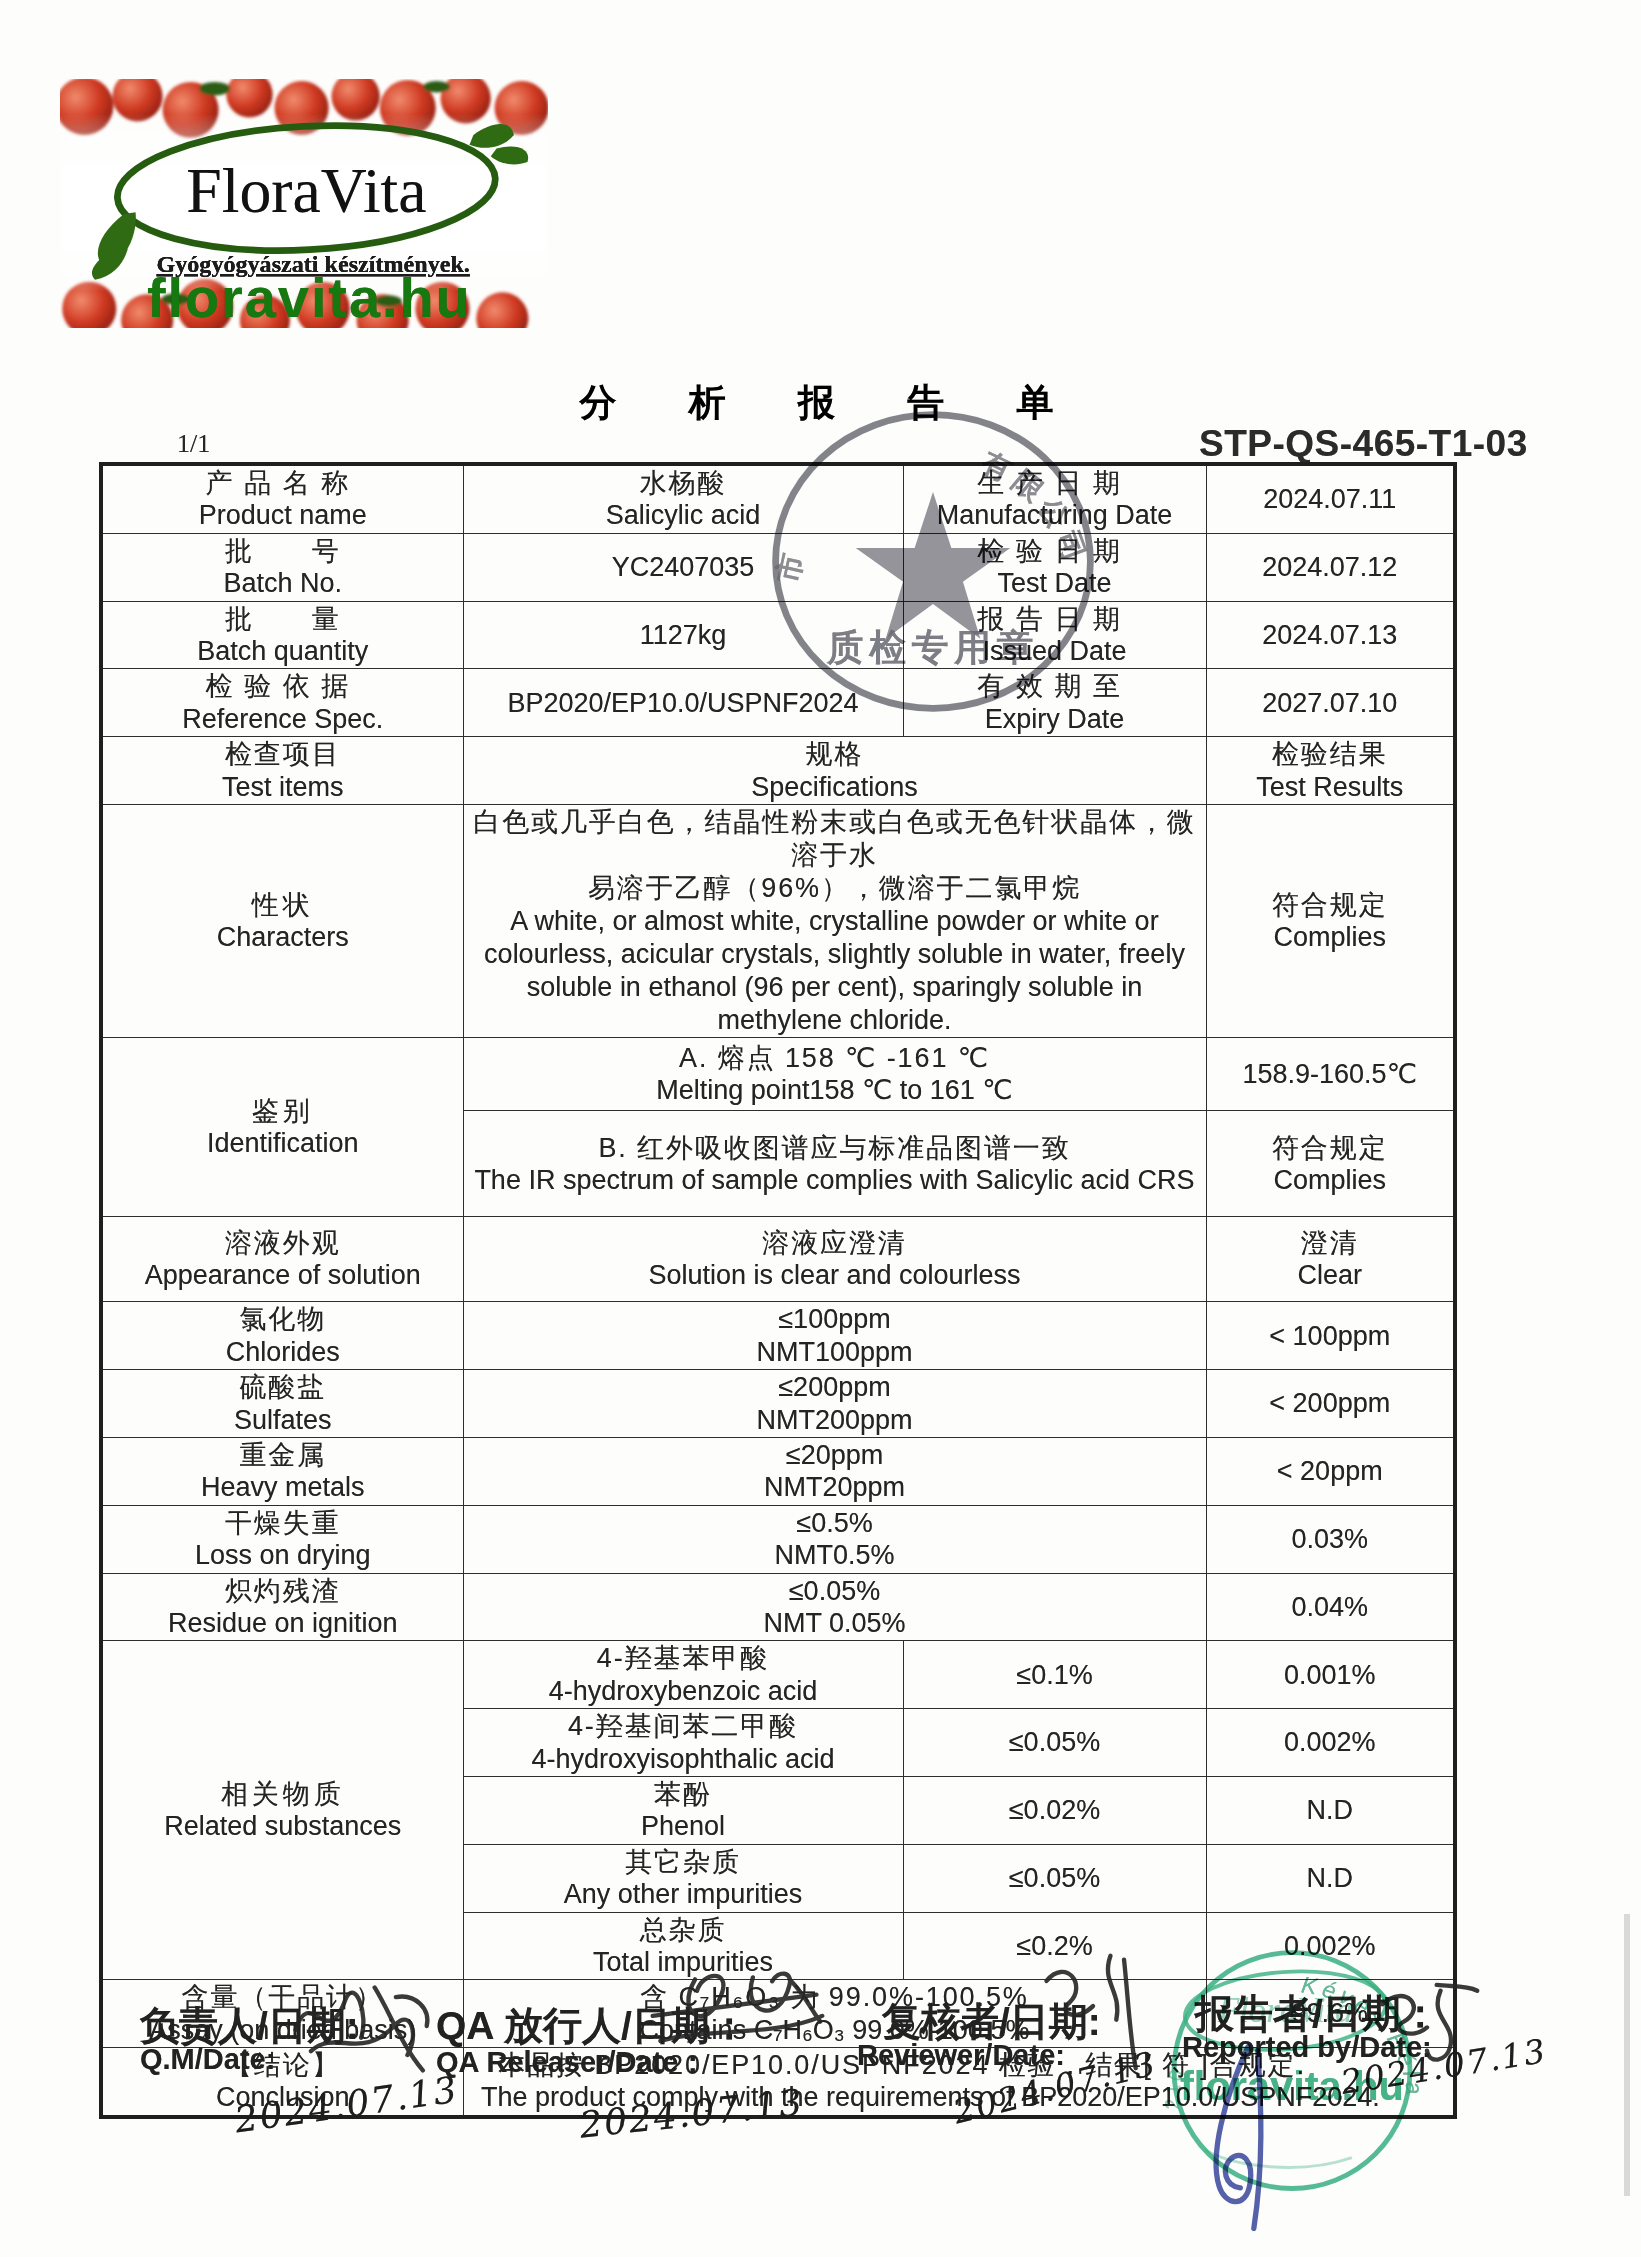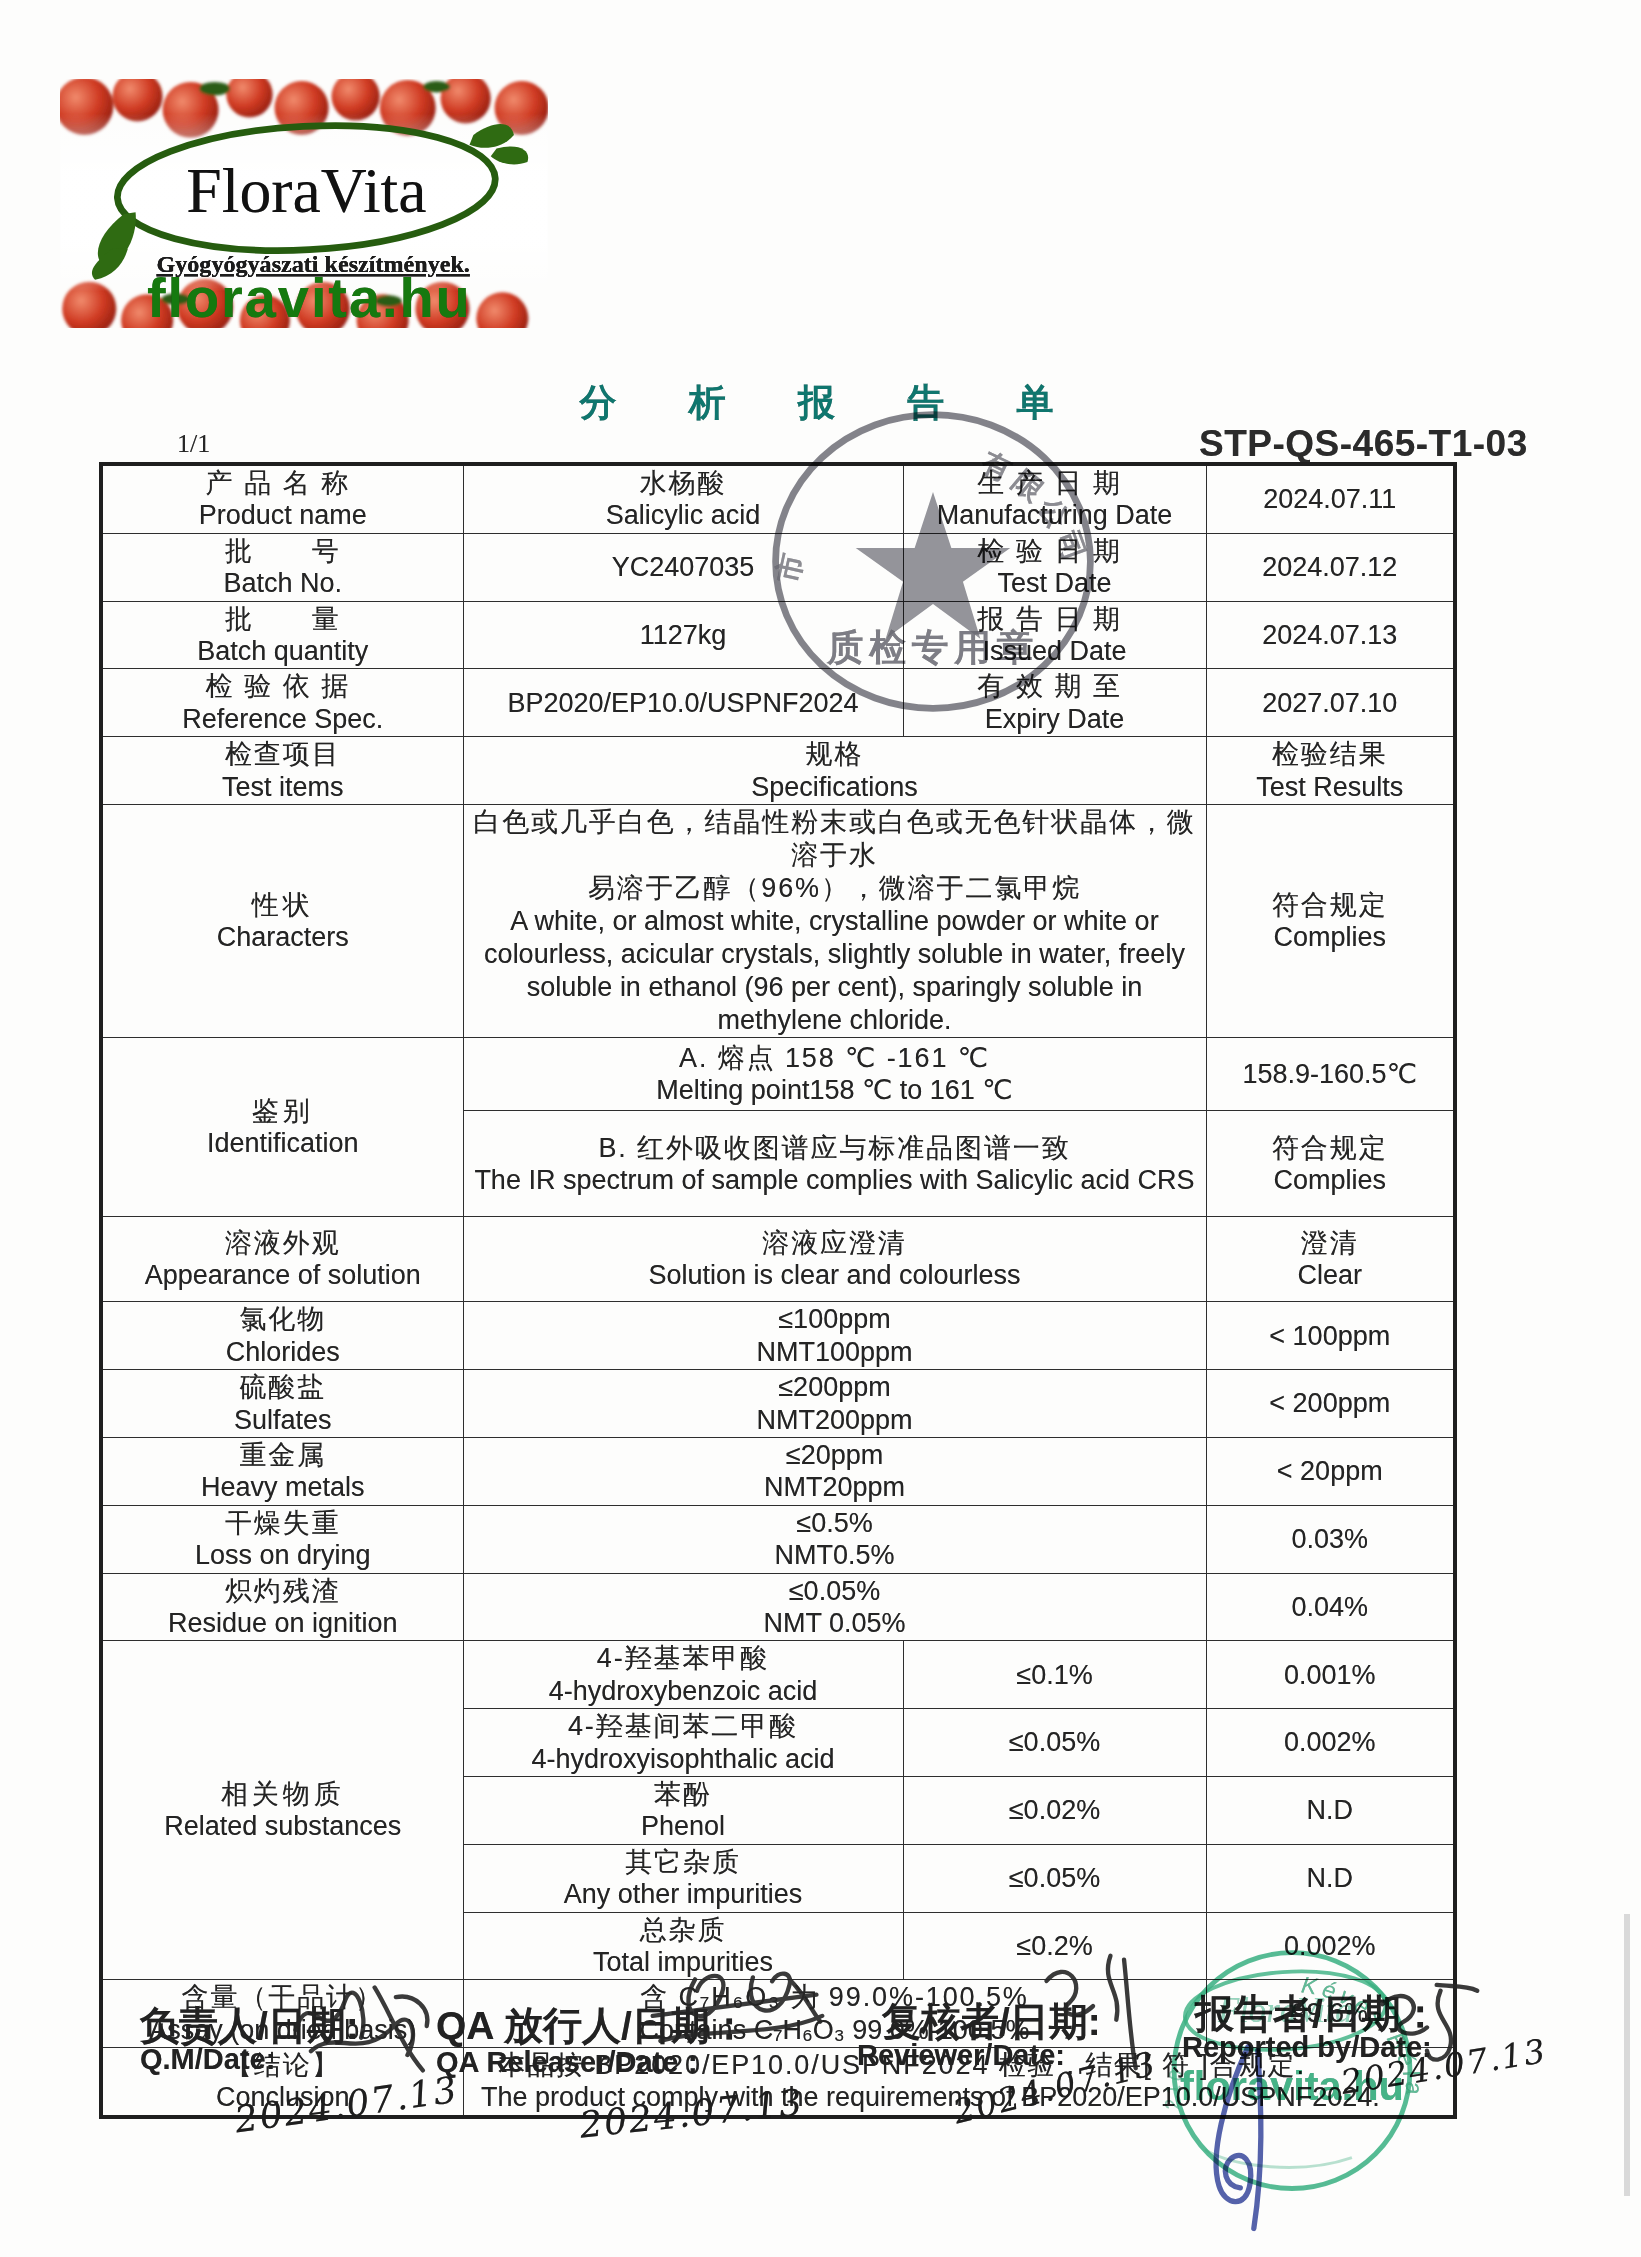--- a/index.html
+++ b/index.html
@@ -6,21 +6,21 @@
   .page{
     position:relative;width:1641px;height:2257px;background:#fdfdfc;
     font-family:"Liberation Sans","DejaVu Sans",sans-serif;color:#262626;
     overflow:hidden;margin:0 auto;
     text-shadow:0 0 0.6px rgba(20,20,20,.45);
   }
   .abs{position:absolute;}
   
   .addr{left:1123px;top:83px;font-size:23px;font-weight:700;line-height:28px;color:#3a3a40;letter-spacing:0.5px;}
   .title-hu{top:238px;left:806px;transform:translateX(-50%);font-size:48px;color:#1c1c1c;letter-spacing:1px;}
-  .title-zh{top:378px;left:832px;transform:translateX(-50%);font-size:37px;font-weight:700;letter-spacing:31px;color:#0f766e;white-space:nowrap;}
+  .title-zh{top:378px;left:832px;transform:translateX(-50%);font-size:37px;font-weight:700;letter-spacing:31px;color:#000000;white-space:nowrap;}
   .title-en{top:417px;left:753px;transform:translateX(-50%);font-size:44px;font-weight:700;letter-spacing:1px;color:#222;white-space:nowrap;}
   .page-no{left:177px;top:429px;font-size:26px;font-family:"Liberation Serif",serif;}
   .doc-code{left:1199px;top:423px;font-size:37px;font-weight:700;color:#2b2b2b;letter-spacing:0.5px;}
   
   table.coa{position:absolute;left:99px;top:462px;width:1355px;border-collapse:collapse;table-layout:fixed;
     border:4.8px solid #1f1f1f;}
   table.coa td{border:1.9px solid #2e2e2e;text-align:center;vertical-align:middle;padding:1px 5.8px;
     font-size:27px;line-height:1.2;color:#242424;}
   .zh{letter-spacing:1.9px;}
   .sp10{letter-spacing:11.6px;}

